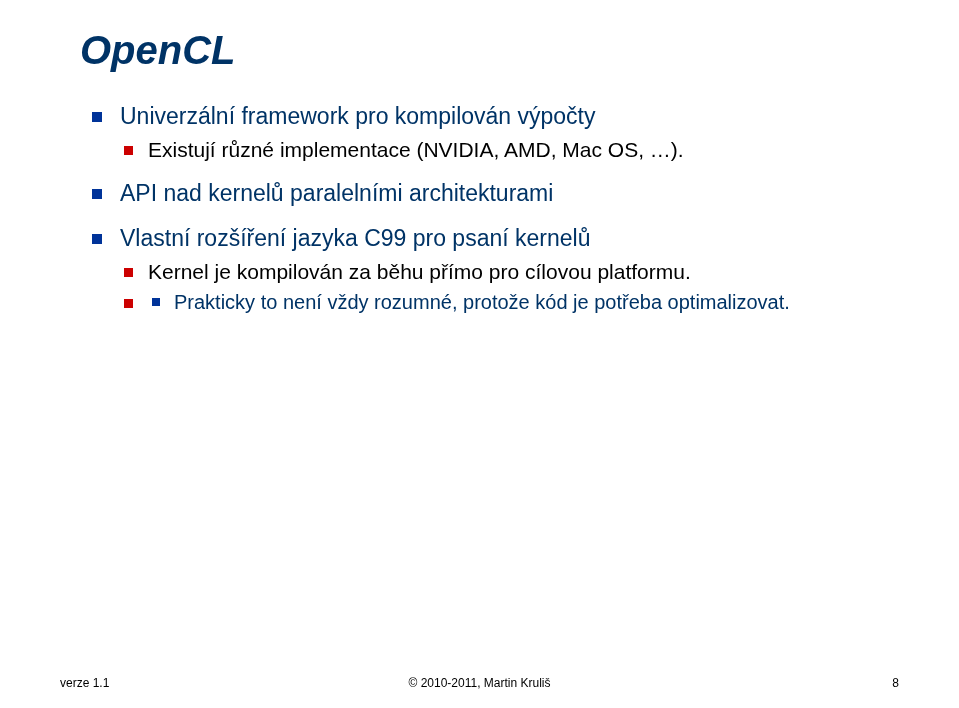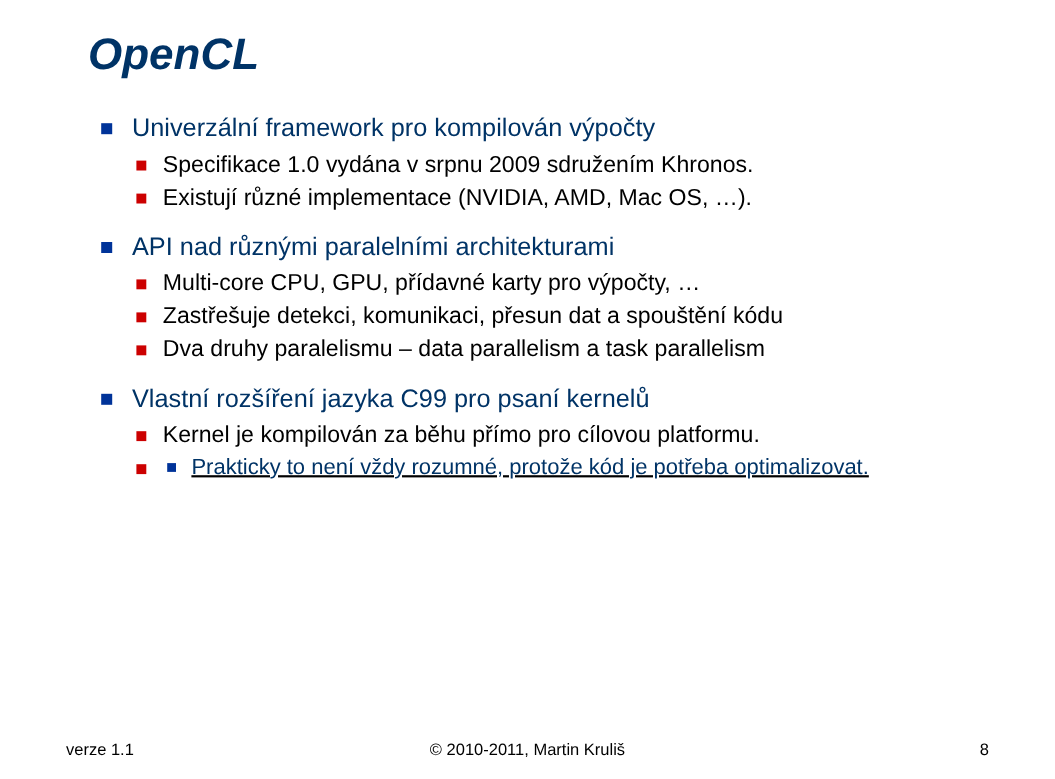--- a/index.html
+++ b/index.html
@@ -68,21 +68,20 @@
     position: absolute;
     left: 4px;
     top: 10px;
     width: 9px;
     height: 9px;
     background: #cc0000;
   }
   .l3 {
     list-style: none;
     margin-top: 2px;
-    text-decoration: underline;
   }
   .l3 > li {
     position: relative;
     padding-left: 26px;
     font-size: 20px;
     color: #003366;
   }
   .l3 > li::before {
     content: "";
     position: absolute;
@@ -93,21 +92,21 @@
     background: #003399;
   }
   .group {
     margin-bottom: 14px;
   }
   .footer {
     position: absolute;
     bottom: 18px;
     left: 60px;
     right: 60px;
-    font-size: 15px;
+    font-size: 12px;
     color: #000000;
     display: flex;
     justify-content: space-between;
     margin-top: 19px;
   }
   .footer-center {
     position: absolute;
     left: 50%;
     transform: translateX(-50%);
   }
@@ -117,34 +116,28 @@
 
 <div class="slide">
   <h1 class="title">OpenCL</h1>
 
   <div class="content">
 
     <ul class="l1 group">
       <li>
         <span>Univerzální framework pro kompilován výpočty</span>
         <ul class="l2">
-          <li><span>Specifikace 1.0 vydána v srpnu 2009 sdružením Khronos.</span></li>
           <li><span>Existují různé implementace (NVIDIA, AMD, Mac OS, …).</span></li>
         </ul>
       </li>
     </ul>
 
     <ul class="l1 group">
       <li>
-        <span>API nad různými paralelními architekturami</span>
-        <ul class="l2">
-          <li><span>Multi-core CPU, GPU, přídavné karty pro výpočty, …</span></li>
-          <li><span>Zastřešuje detekci, komunikaci, přesun dat a spouštění kódu</span></li>
-          <li><span>Dva druhy paralelismu – data parallelism a task parallelism</span></li>
-        </ul>
+        <span>API nad kernelů paralelními architekturami</span>
       </li>
     </ul>
 
     <ul class="l1 group">
       <li>
         <span>Vlastní rozšíření jazyka C99 pro psaní kernelů</span>
         <ul class="l2">
           <li><span>Kernel je kompilován za běhu přímo pro cílovou platformu.</span></li>
           <li>
             <ul class="l3">

